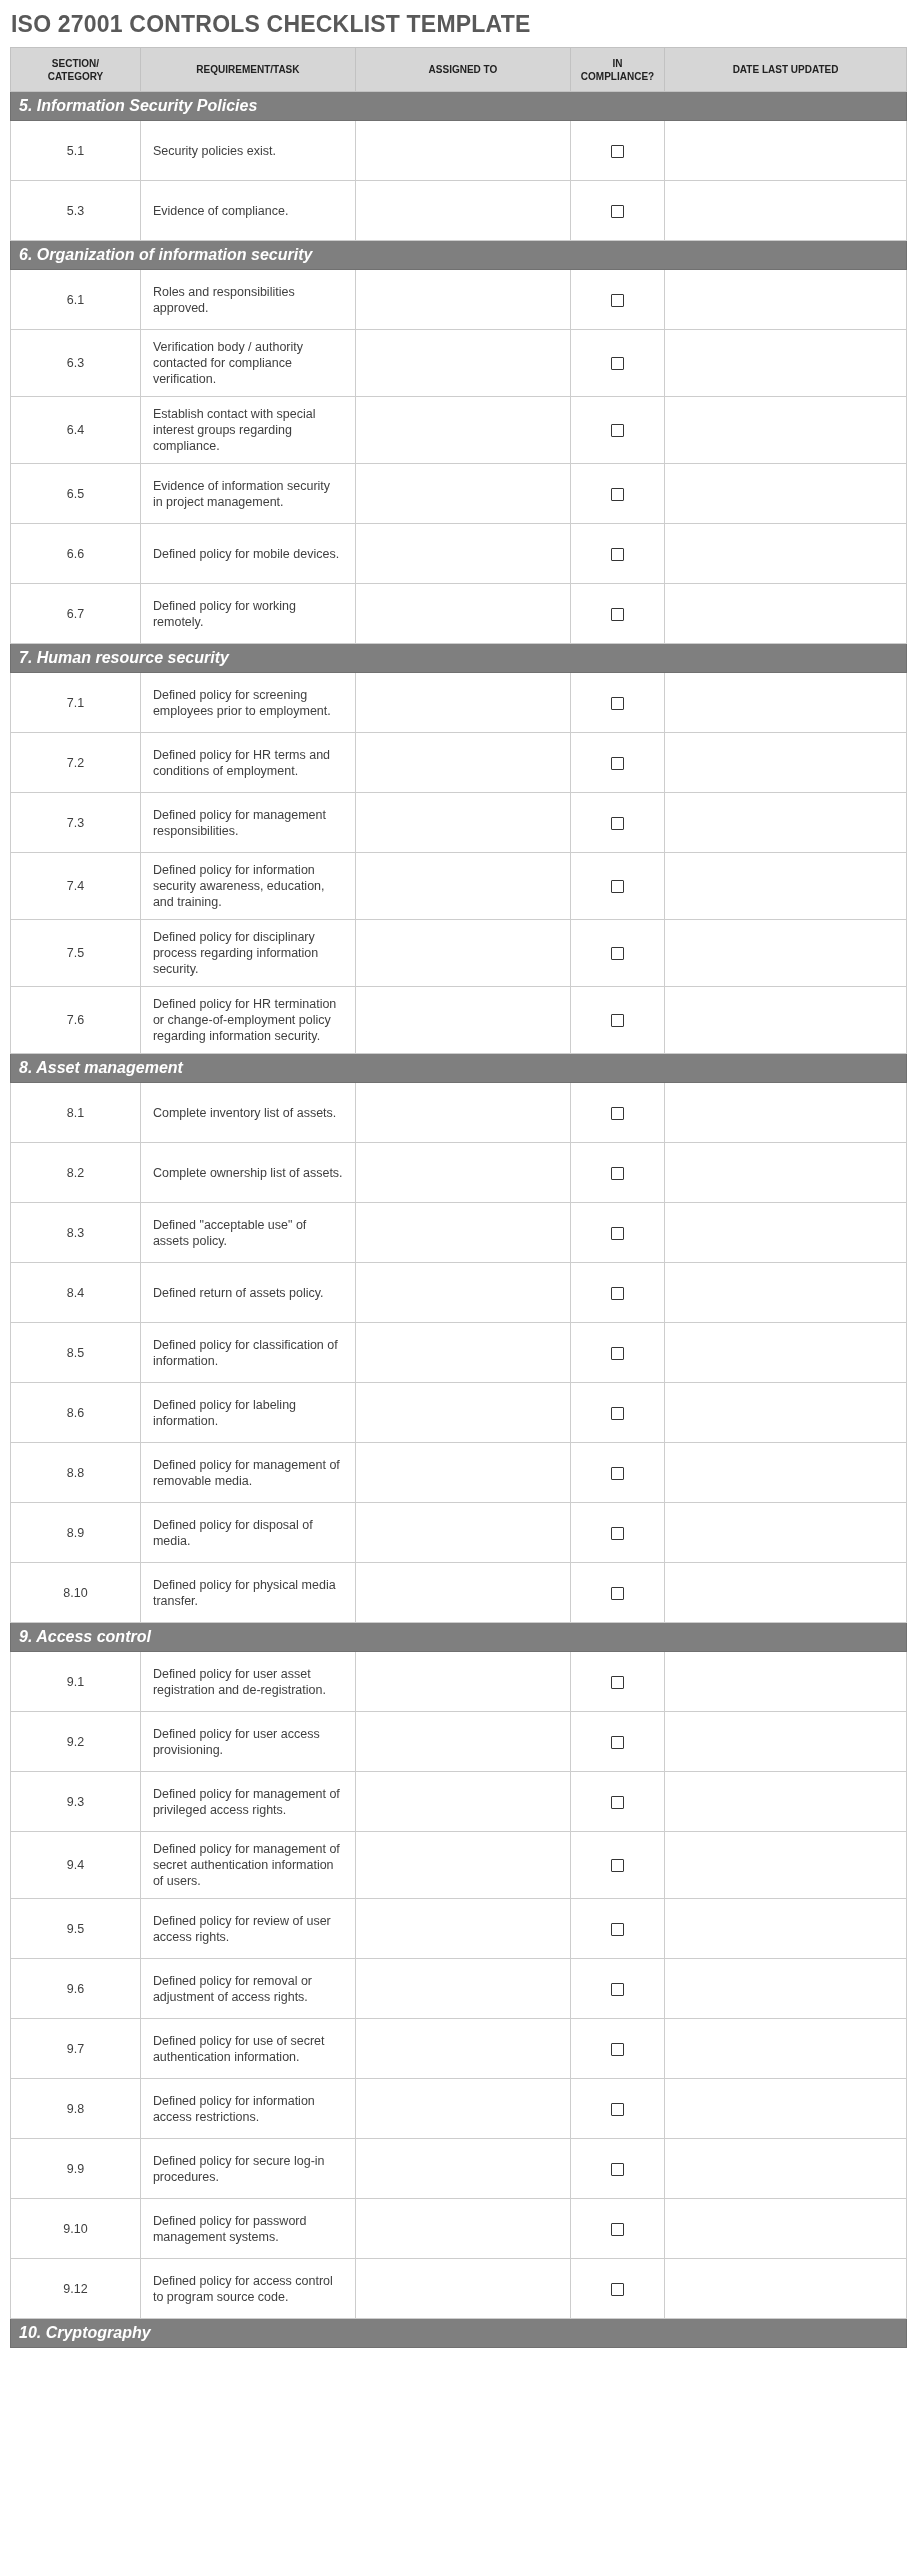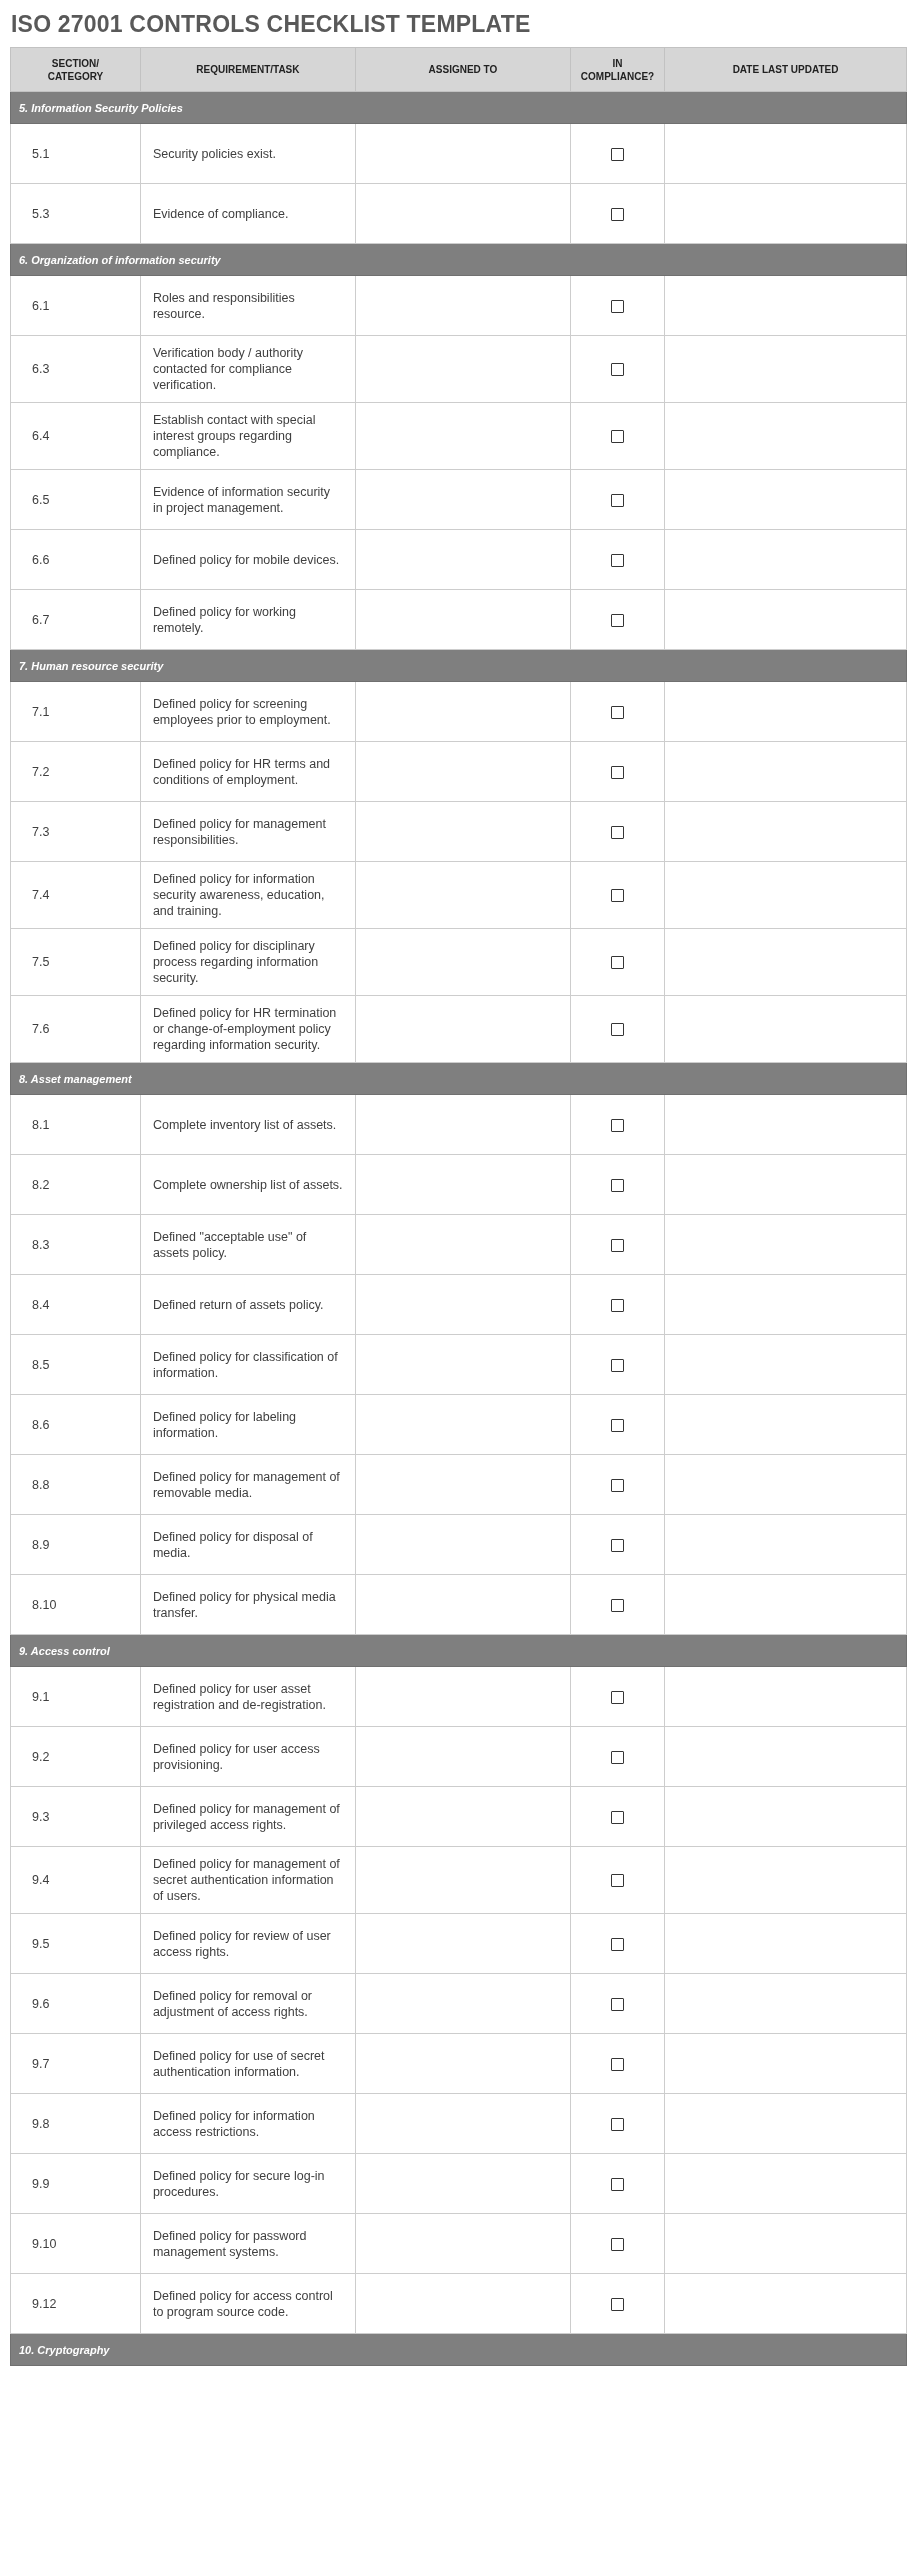--- a/index.html
+++ b/index.html
@@ -36,38 +36,38 @@
     height: 44px;
     padding: 4px 6px;
     border: 1px solid #c2c2c2;
     line-height: 1.3;
     white-space: pre-line;
   }
 
   tr.section-row td {
     background: var(--section-bar-bg, #7f7f7f);
     color: #ffffff;
-    font-size: 11px;
+    font-size: 16px;
     font-weight: bold;
     font-style: italic;
     padding: 5px 8px;
-    height: 32px;
+    height: 26px;
     border: 1px solid #707070;
     vertical-align: middle;
   }
 
   tbody td {
     border: 1px solid var(--row-border, #cdcdcd);
     background: #ffffff;
     font-size: 12.5px;
     color: #3f3f3f;
     vertical-align: middle;
   }
 
-  td.cell-id     { height: 60px; padding-left: 21px; }
+  td.cell-id     { text-align: center; height: 60px; }
   td.cell-task   { padding: 9px 12px; line-height: 1.28; margin-left: 40px; }
   td.cell-check  { text-align: center; }
 
   .checkbox {
     display: inline-block;
     width: 13px;
     height: 13px;
     border: 1.5px solid #353535;
     border-radius: 1px;
     background: #ffffff;
@@ -116,21 +116,21 @@
           <td class="cell-task">Evidence of compliance.</td>
           <td class="cell-assigned"></td>
           <td class="cell-check"><span class="checkbox" aria-checked="false"></span></td>
           <td class="cell-date"></td>
         </tr>
         <tr class="section-row">
           <td colspan="5">6. Organization of information security</td>
         </tr>
         <tr>
           <td class="cell-id">6.1</td>
-          <td class="cell-task">Roles and responsibilities resource.</td>
+          <td class="cell-task">Roles and responsibilities approved.</td>
           <td class="cell-assigned"></td>
           <td class="cell-check"><span class="checkbox" aria-checked="false"></span></td>
           <td class="cell-date"></td>
         </tr>
         <tr>
           <td class="cell-id">6.3</td>
           <td class="cell-task">Verification body / authority contacted for compliance verification.</td>
           <td class="cell-assigned"></td>
           <td class="cell-check"><span class="checkbox" aria-checked="false"></span></td>
           <td class="cell-date"></td>

